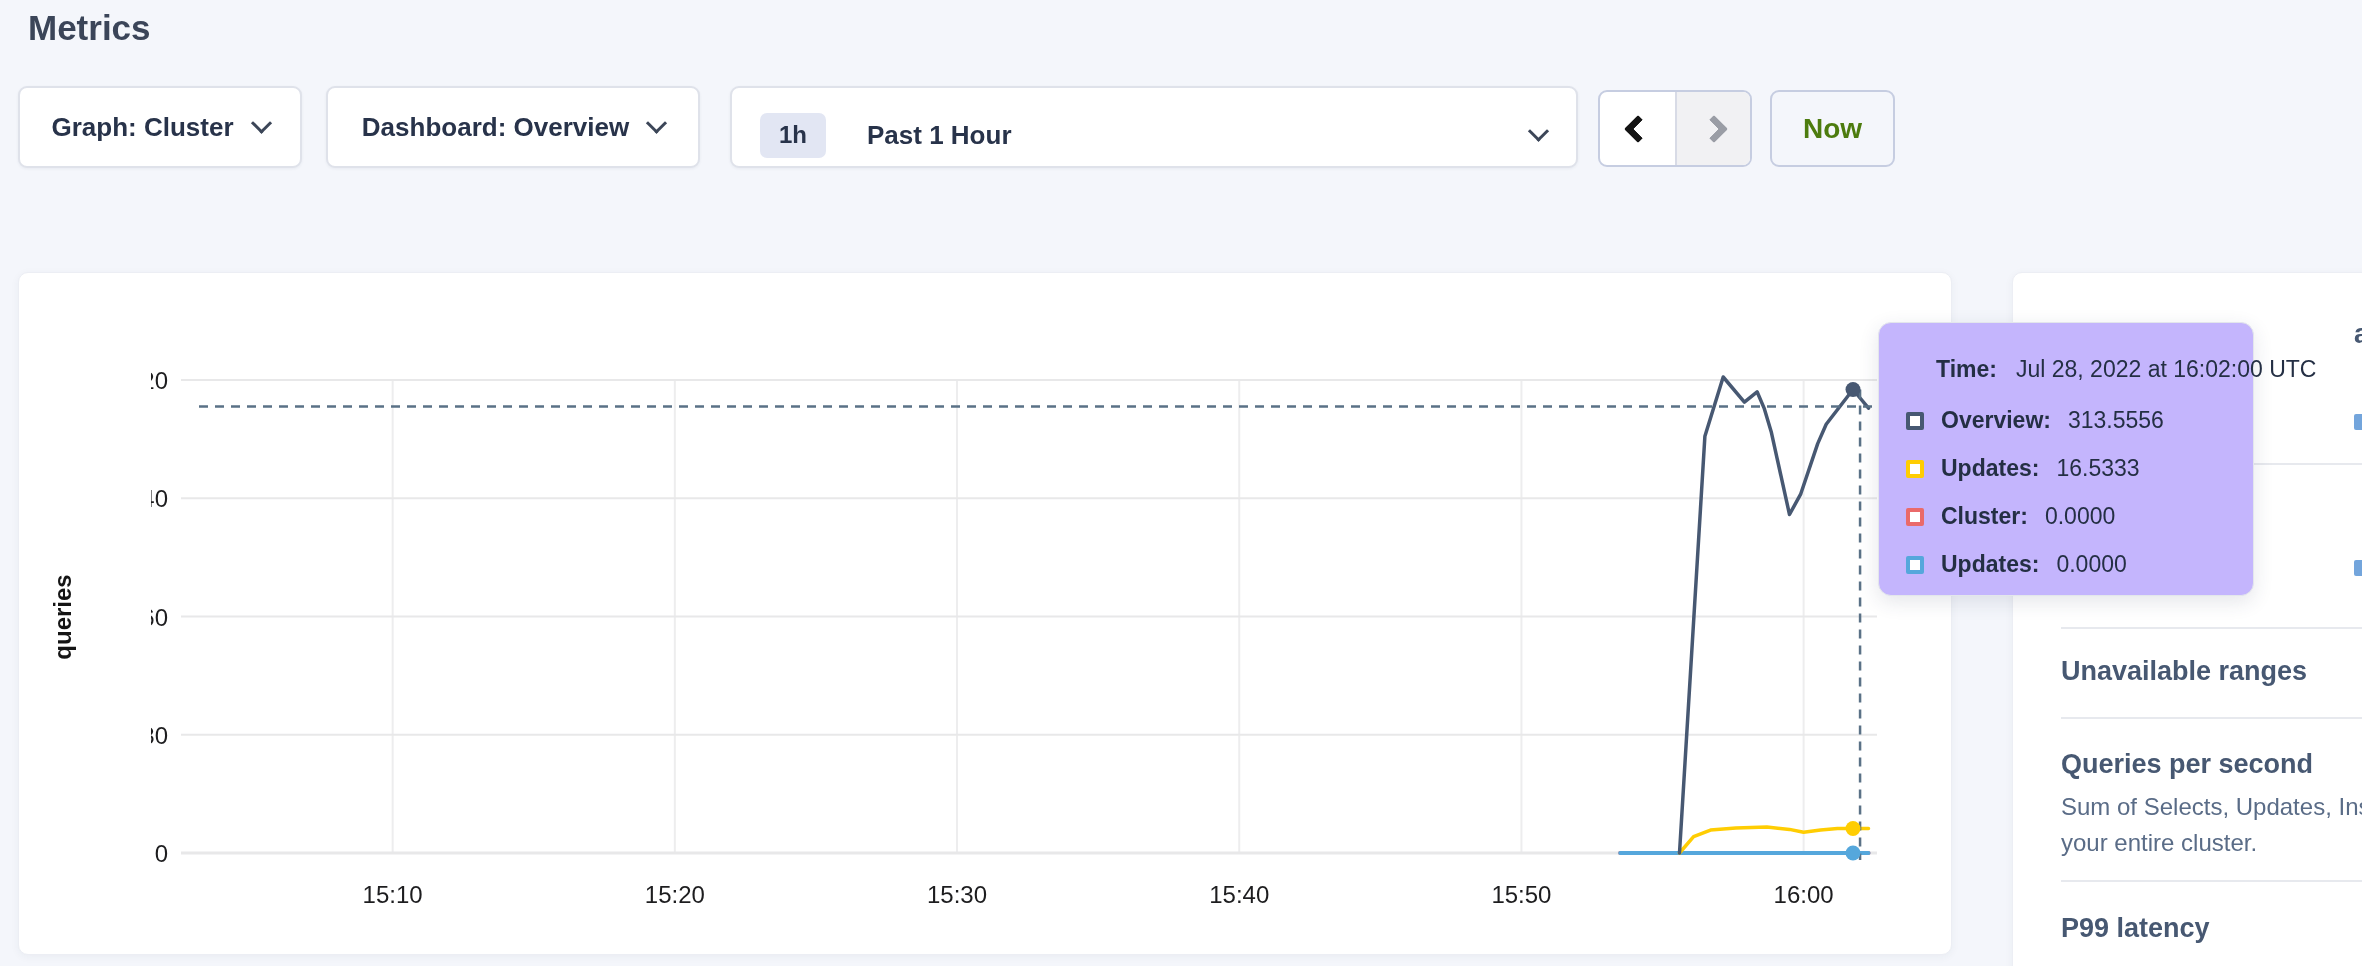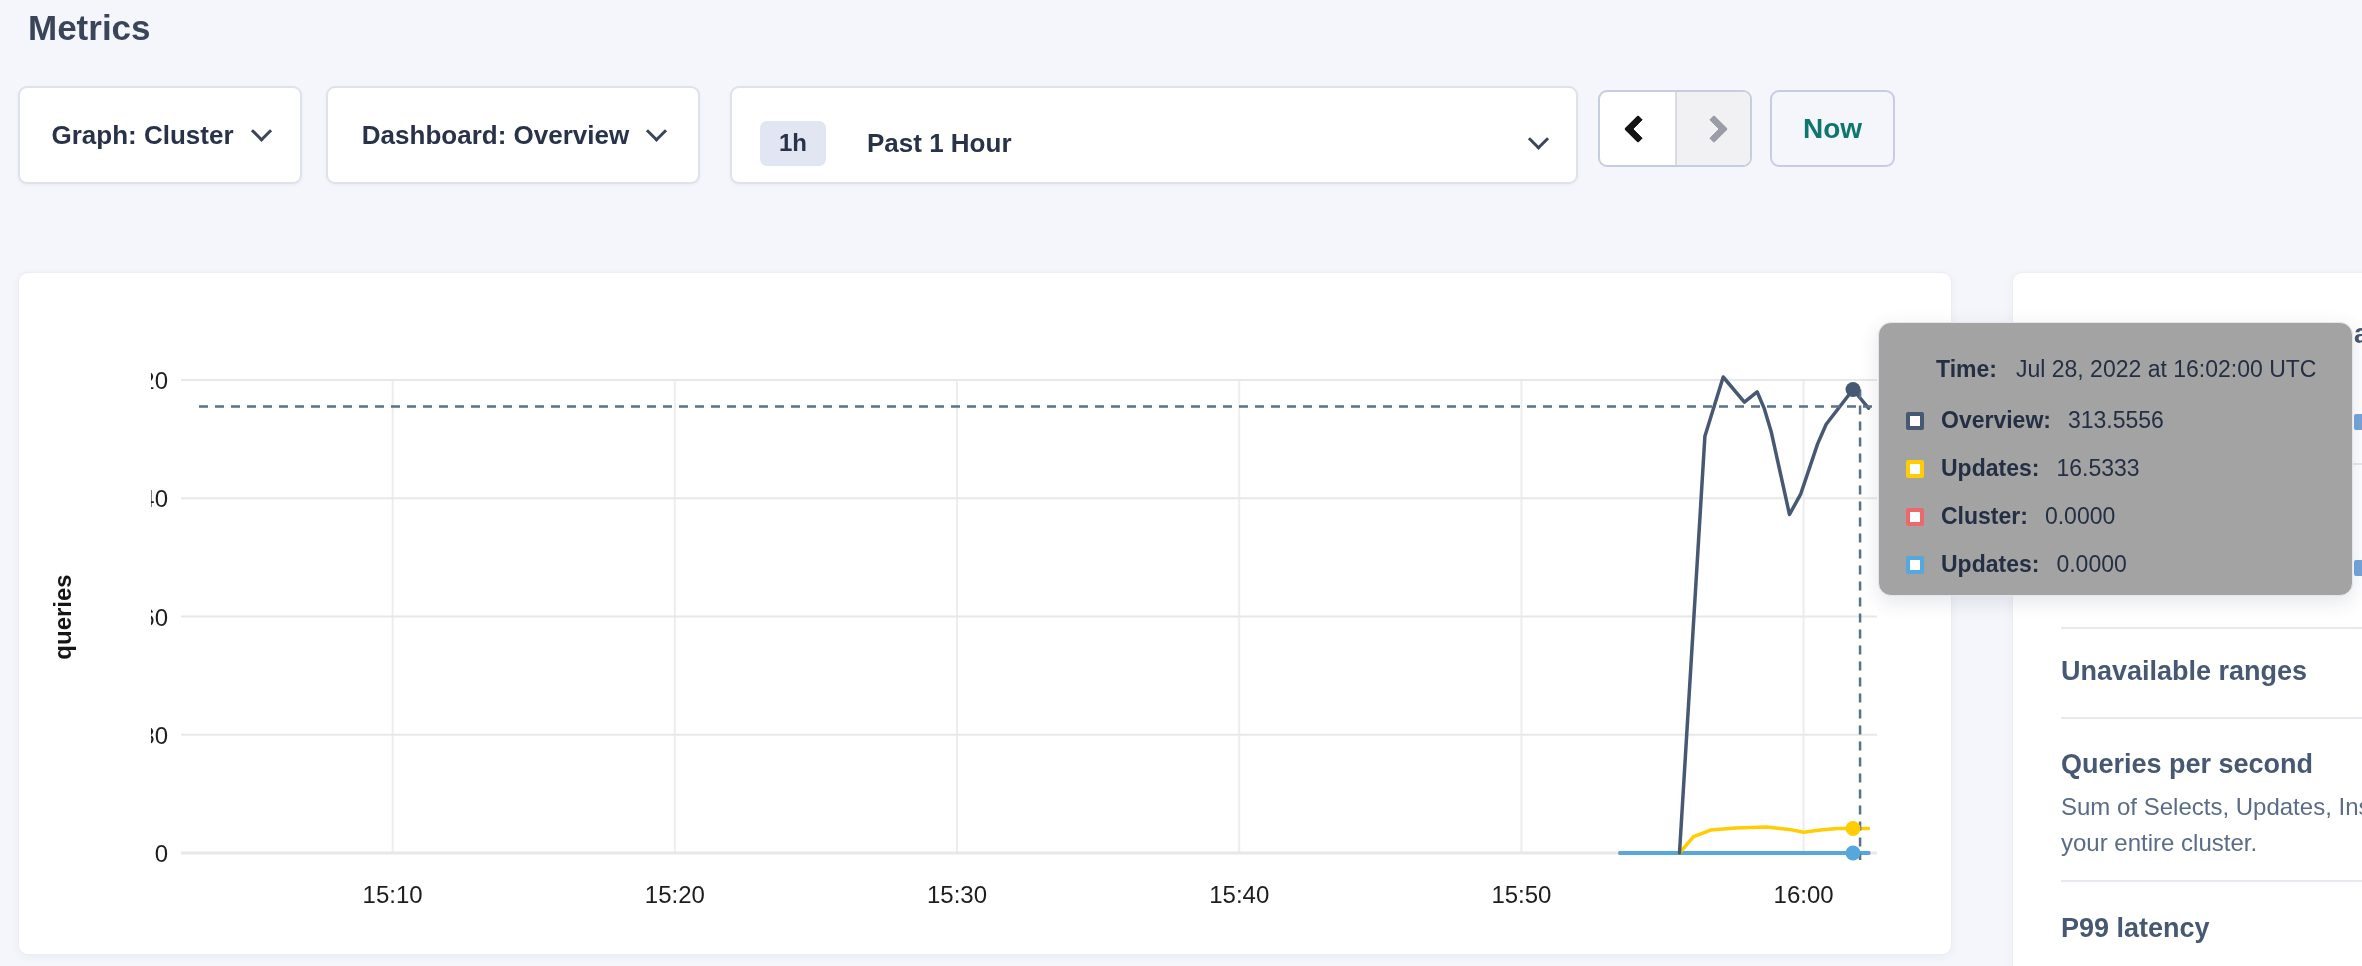--- a/index.html
+++ b/index.html
@@ -3,21 +3,21 @@
 <meta charset="utf-8">
 <style>
   * { margin:0; padding:0; box-sizing:border-box; }
   html,body { width:2362px; height:966px; overflow:hidden; }
   body { position:relative; background:#f4f6fb; font-family:"Liberation Sans", sans-serif; color:#28334a; }
 
   
   .page-title { position:absolute; left:28px; top:8px; font-size:35px; font-weight:600; color:#3b4559; }
 
   
-  .dd { position:absolute; top:86px; height:98px; background:#fff; border:2px solid #dfe2ea;
+  .dd { position:absolute; top:86px; height:82px; background:#fff; border:2px solid #dfe2ea;
         border-radius:9px; display:flex; align-items:center; justify-content:center; gap:20px;
         font-size:26px; font-weight:700; color:#28334a; cursor:pointer;
         box-shadow:0 1px 3px rgba(40,50,80,.06); }
   .chev { width:15px; height:15px; border-right:3.5px solid #3c4658; border-bottom:3.5px solid #3c4658;
           transform:rotate(45deg) translate(-3px,-3px); flex:0 0 auto; }
   .dd-graph { left:18px;  width:284px; }
   .dd-dash  { left:326px; width:374px; }
   .dd-time  { left:730px; width:848px; justify-content:flex-start; padding:16px 30px 0 28px; font-weight:600; }
   .time-badge { background:#e2e6f3; border-radius:7px; height:45px; padding:0 19px; display:flex;
                 align-items:center; font-size:24px; font-weight:700; color:#28334a; margin-right:21px; }
@@ -26,21 +26,21 @@
   .arrow-group { position:absolute; left:1598px; top:90px; width:154px; height:77px;
                  border:2px solid #c6cde1; border-radius:9px; overflow:hidden; display:flex; background:#fff; }
   .arrow-btn { width:50%; height:100%; display:flex; align-items:center; justify-content:center; cursor:pointer; }
   .arrow-btn.next { background:#f1f1f3; border-left:2px solid #d8dbe6; cursor:default; }
   .chev-left  { width:20px; height:20px; border-left:7px solid #141414; border-bottom:7px solid #141414;
                 transform:rotate(45deg); border-radius:2px; }
   .chev-right { width:20px; height:20px; border-right:7px solid #9a9da5; border-top:7px solid #9a9da5;
                 transform:rotate(45deg); border-radius:2px; }
   .now-btn { position:absolute; left:1770px; top:90px; width:125px; height:77px; border:2px solid #c6cde1;
              border-radius:9px; background:transparent; font-family:"Liberation Sans",sans-serif;
-             font-size:28px; font-weight:600; color:#0f766e; display:flex; align-items:center; justify-content:center; }
+             font-size:28px; font-weight:600; color:#4d7c0f; display:flex; align-items:center; justify-content:center; }
 
   
   .chart-card { position:absolute; left:18px; top:272px; width:1934px; height:683px; background:#fff;
                 border:1px solid #eceef4; border-radius:10px; box-shadow:0 2px 8px rgba(40,50,80,.05); }
   .chart-title-wrap { position:absolute; left:0; top:38px; width:100%; text-align:center; }
   .chart-title { display:inline-block; font-size:28px; font-weight:700; color:#475872;
                  border-bottom:3px dashed #8496af; padding-bottom:7px; cursor:help; }
   .y-axis-label { position:absolute; left:-46px; top:330px; width:180px; text-align:center;
                   transform:rotate(-90deg); font-size:24px; font-weight:700; color:#151515; }
   #chart-svg { position:absolute; left:132px; top:78px; }
@@ -48,21 +48,21 @@
   
   .sidebar-card { position:absolute; left:2012px; top:272px; width:360px; height:700px; background:#fff;
                   border:1px solid #eceef4; border-radius:10px 0 0 0; box-shadow:0 2px 8px rgba(40,50,80,.05); }
   .sb-divider { position:absolute; left:48px; width:312px; height:2px; background:#e7e9ee; }
   .sb-title { position:absolute; left:48px; width:330px; font-size:27px; font-weight:700; color:#475872; white-space:nowrap; }
   .sb-desc  { position:absolute; left:48px; width:330px; font-size:24px; color:#5a6c87; white-space:nowrap; }
   .sb-frag  { position:absolute; left:341px; top:46px; font-size:27px; font-weight:700; color:#475872; }
   .sb-link-frag { position:absolute; left:341px; width:10px; height:16px; background:#5a95d6; border-radius:2px; opacity:.85; }
 
   
-  .tooltip { position:absolute; left:1878px; top:322px; width:475px; height:274px; background:#a3a3a3;
+  .tooltip { position:absolute; left:1878px; top:322px; width:376px; height:274px; background:#c4b5fd;
              border:1px solid #e3e6ec; border-radius:13px; box-shadow:0 6px 20px rgba(40,50,80,.12);
              padding:33px 24px 0 27px; z-index:30; }
   .t-row { display:flex; align-items:center; gap:17px; margin-bottom:21px; }
   .t-row.time { margin-left:30px; margin-bottom:24px; gap:19px; }
   .t-label { font-size:23px; font-weight:700; color:#242f44; white-space:nowrap; }
   .t-value { font-size:23px; color:#242f44; white-space:nowrap; }
   .swatch { width:18px; height:18px; border:4.5px solid #000; border-radius:2px; background:#fff; flex:0 0 auto; }
 </style>
 </head>
 <body>

